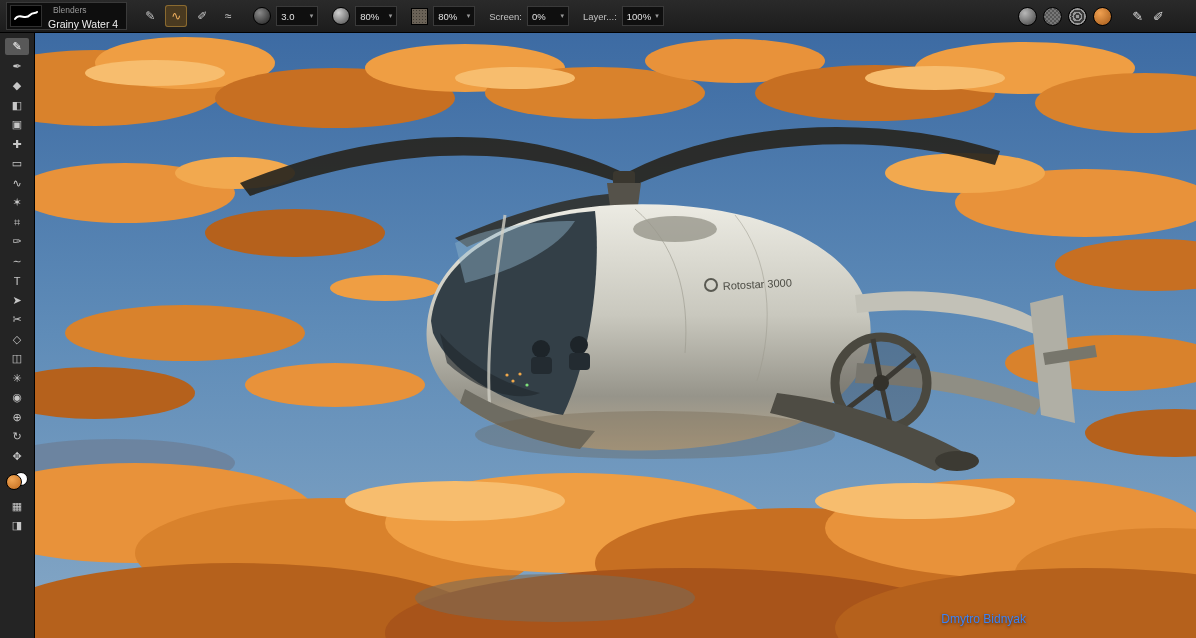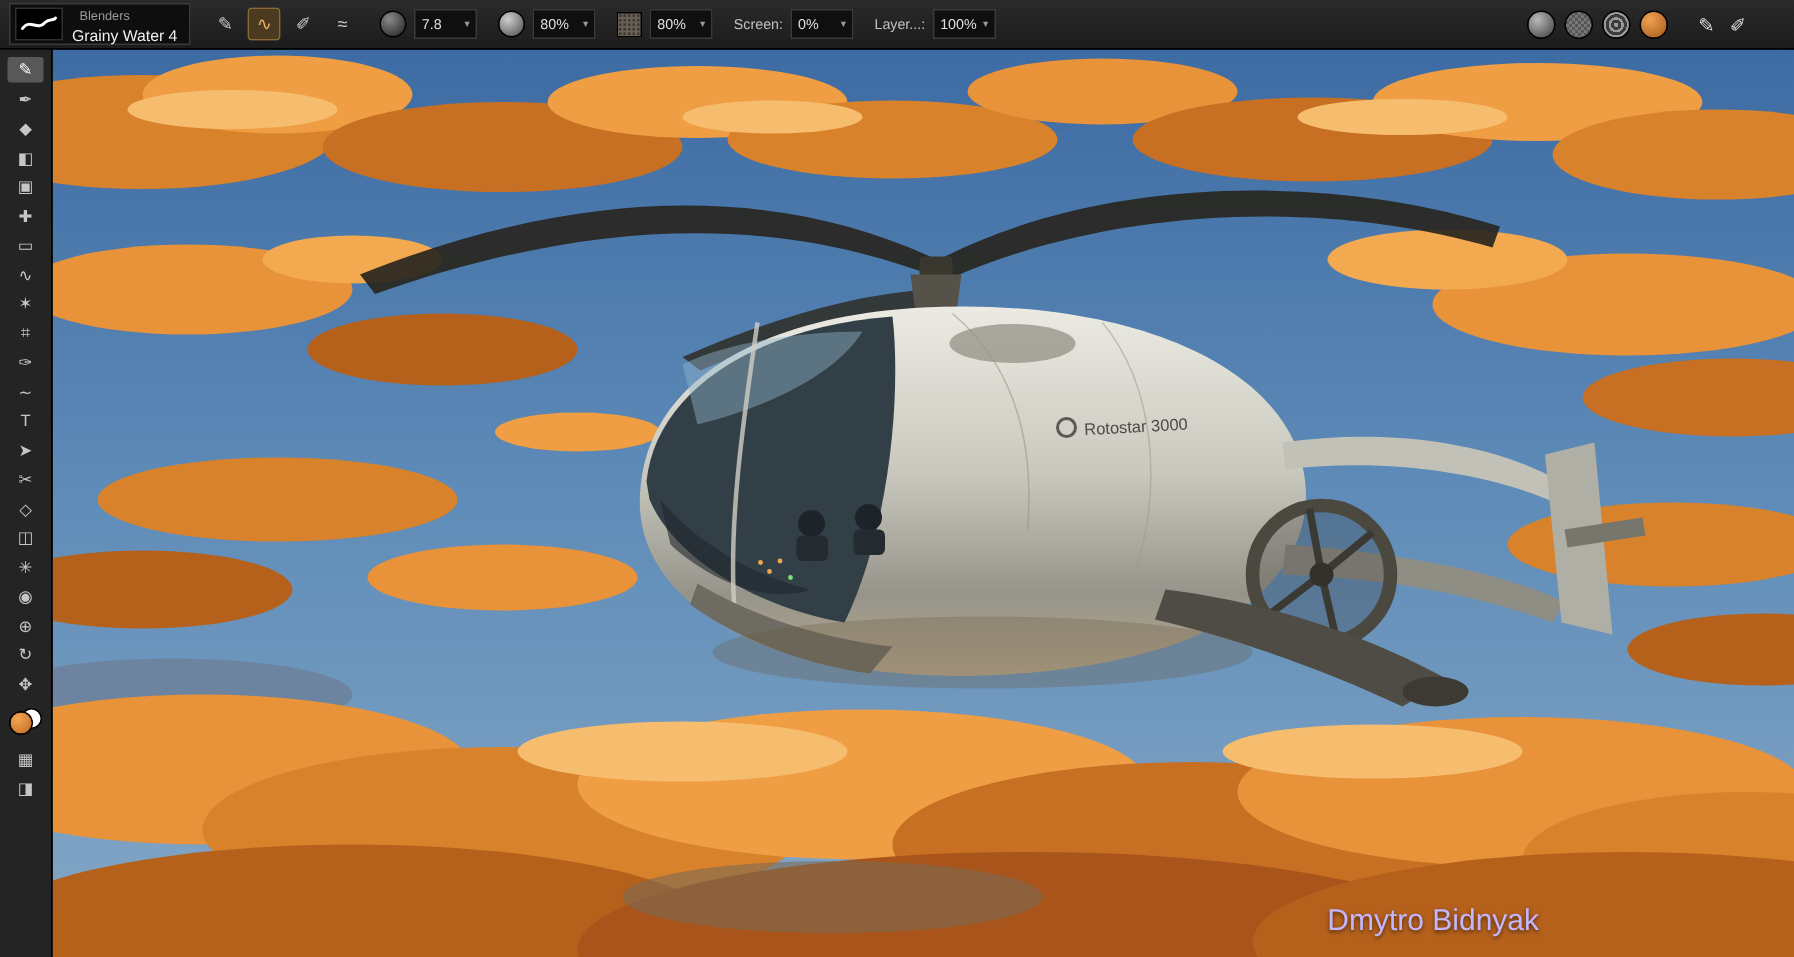--- a/index.html
+++ b/index.html
@@ -40,21 +40,21 @@
             display:flex;flex-direction:column;align-items:center;padding-top:5px;box-sizing:border-box;gap:2.5px;z-index:30;}
   .tool{width:24px;height:17px;display:flex;align-items:center;justify-content:center;font-size:11px;color:#c6c6c6;border-radius:2px;flex:none;}
   .tool.sel{background:#585858;color:#fff;}
   .tool-swatch{width:22px;height:18px;position:relative;margin:5px 0;flex:none;}
   .tool-swatch .back{position:absolute;right:0;top:0;width:12px;height:12px;border-radius:50%;background:#fff;border:1px solid #000;}
   .tool-swatch .front{position:absolute;left:0;bottom:0;width:14px;height:14px;border-radius:50%;background:radial-gradient(circle at 35% 30%,#f2a654,#c06a1e);border:1px solid #000;}
 
   
   .canvas{position:absolute;left:35px;top:33px;right:0;bottom:0;overflow:hidden;z-index:1;}
   .canvas svg{display:block;width:100%;height:100%;}
-  .credit{position:absolute;right:170px;bottom:12px;color:#c4b5fd;font-size:20px;text-shadow:0 1px 3px rgba(0,0,0,.6);}
+  .credit{position:absolute;right:170px;bottom:12px;color:#3b82f6;font-size:12px;text-shadow:0 1px 3px rgba(0,0,0,.6);}
 
   
   .panel{position:absolute;background:#3b3b3b;border:1px solid #101010;box-shadow:3px 5px 14px rgba(0,0,0,.55);
          color:#d6d6d6;box-sizing:border-box;overflow:hidden;}
   .phead{height:15px;background:#2c2c2c;display:flex;align-items:center;gap:5px;padding:0 5px;font-size:9px;color:#d9d9d9;border-bottom:1px solid #1e1e1e;}
   .menu-ic{margin-left:auto;color:#a8a8a8;font-size:9px;}
   .ptabs{display:flex;align-items:center;background:#272727;border-bottom:1px solid #1b1b1b;}
   .ptab{padding:2px 5px;font-size:8px;color:#b5b5b5;display:flex;gap:3px;align-items:center;white-space:nowrap;}
   .ptab.sel{background:#474747;color:#fff;}
   .tab-ic{font-size:7px;color:#bbb;}
@@ -169,21 +169,21 @@
 
     <div class="tb-icon">✎</div>
         <div class="tb-icon sel">∿</div>
         <div class="tb-icon">✐</div>
         <div class="tb-icon">≈</div>
       </div>
 
     <div class="num-ctrl">
       <div class="ball"></div>
       <div class="field">
-        <span>7.8</span>
+        <span>3.0</span>
         <span class="caret">▾</span>
       </div>
     </div>
 
     <div class="num-ctrl">
       <div class="ball translucent"></div>
       <div class="field">
         <span>80%</span>
         <span class="caret">▾</span>
       </div>

